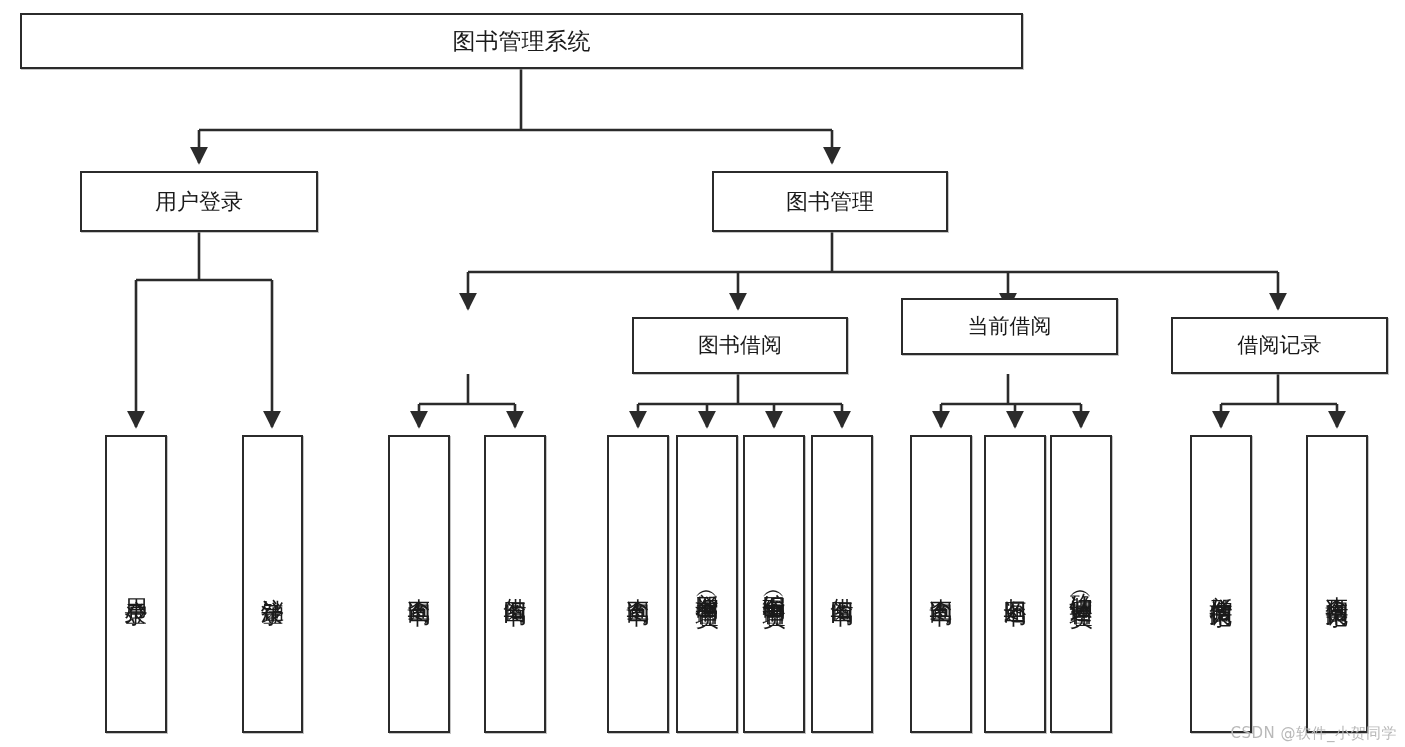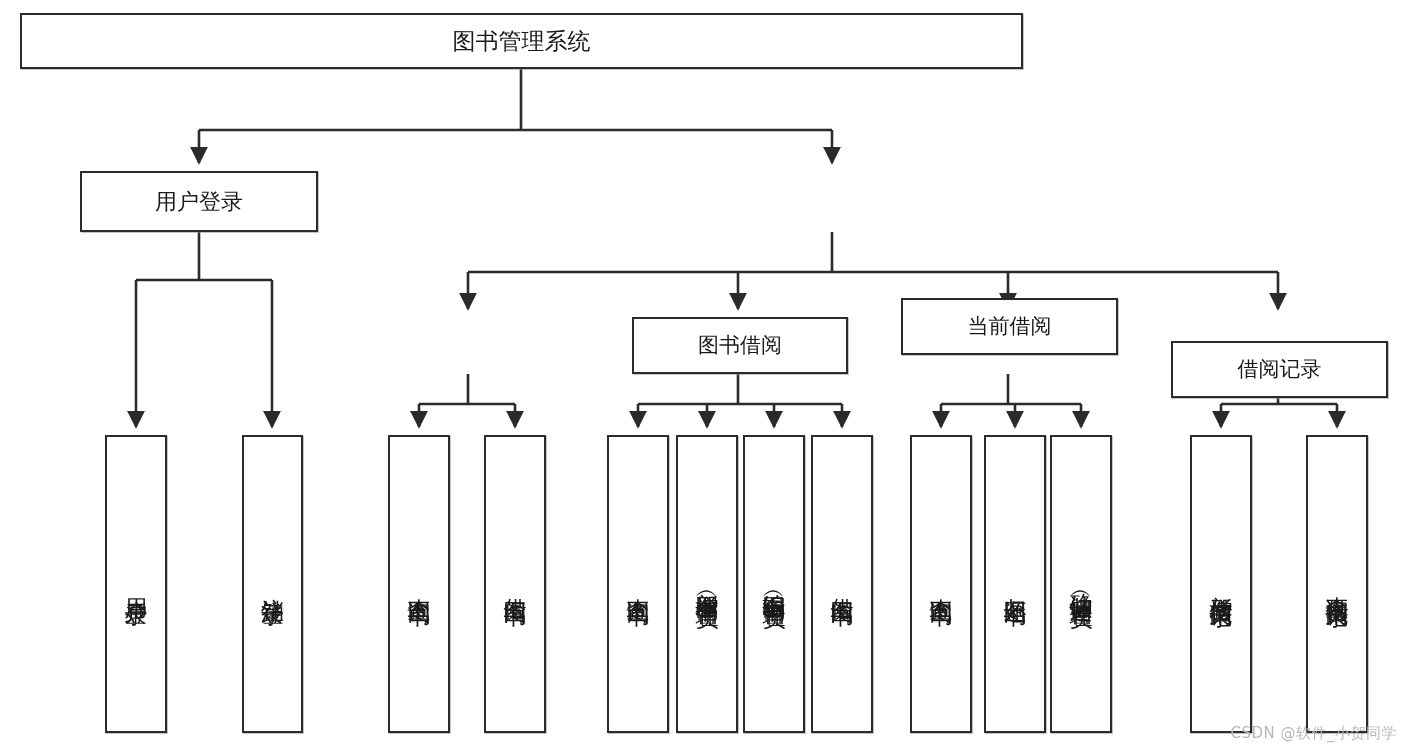--- a/index.html
+++ b/index.html
@@ -128,28 +128,31 @@
     </g>
   </svg>
 
   <div class="node root" style="left: 20px; top: 13px; width: 1003px; height: 56px;">
     <span class="label">图书管理系统</span>
   </div>
 
   <div class="node lvl1" style="left: 80px; top: 171px; width: 238px; height: 61px;">
     <span class="label">用户登录</span>
   </div>
+  <div class="node lvl1" style="left: 712px; top: 171px; width: 236px; height: 61px;">
+    <span class="label">图书管理</span>
+  </div>
 
   <div class="node lvl2" style="left: 632px; top: 317px; width: 216px; height: 57px;">
     <span class="label">图书借阅</span>
   </div>
   <div class="node lvl2" style="left: 901px; top: 298px; width: 217px; height: 57px;">
     <span class="label">当前借阅</span>
   </div>
-  <div class="node lvl2" style="left: 1171px; top: 317px; width: 217px; height: 57px; margin-top: 24px;">
+  <div class="node lvl2" style="left: 1171px; top: 317px; width: 217px; height: 57px;">
     <span class="label">借阅记录</span>
   </div>
 
   <div class="node leaf" style="left: 105px; top: 435px; width: 62px; height: 298px;">
     <span class="label">用户登录</span>
   </div>
   <div class="node leaf" style="left: 242px; top: 435px; width: 61px; height: 298px;">
     <span class="label">注销登录</span>
   </div>
   <div class="node leaf" style="left: 388px; top: 435px; width: 62px; height: 298px;">

